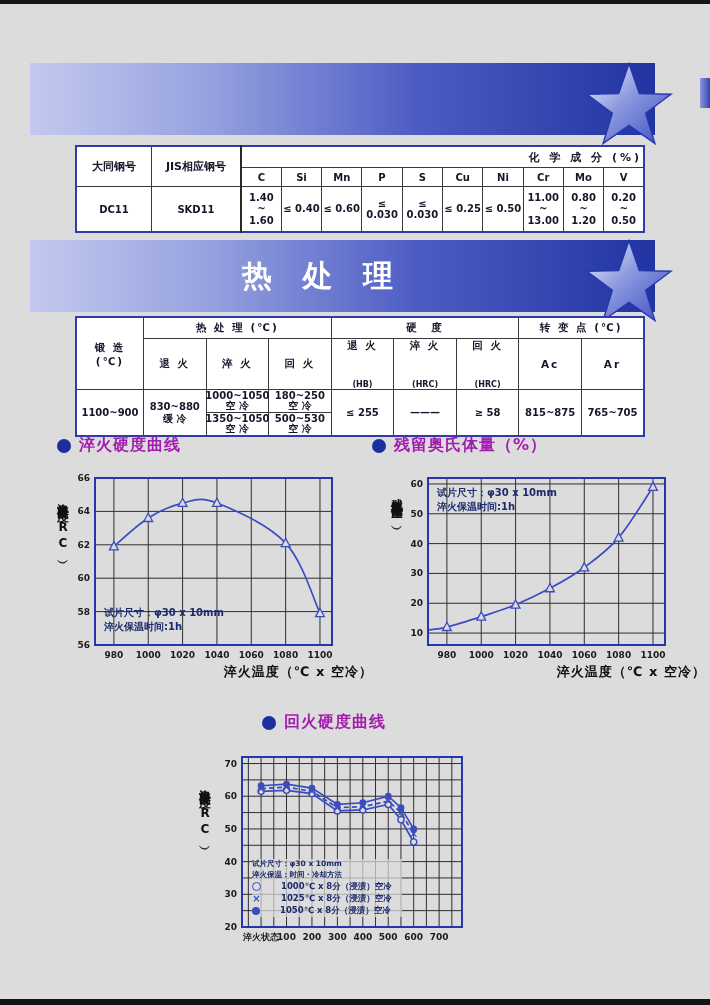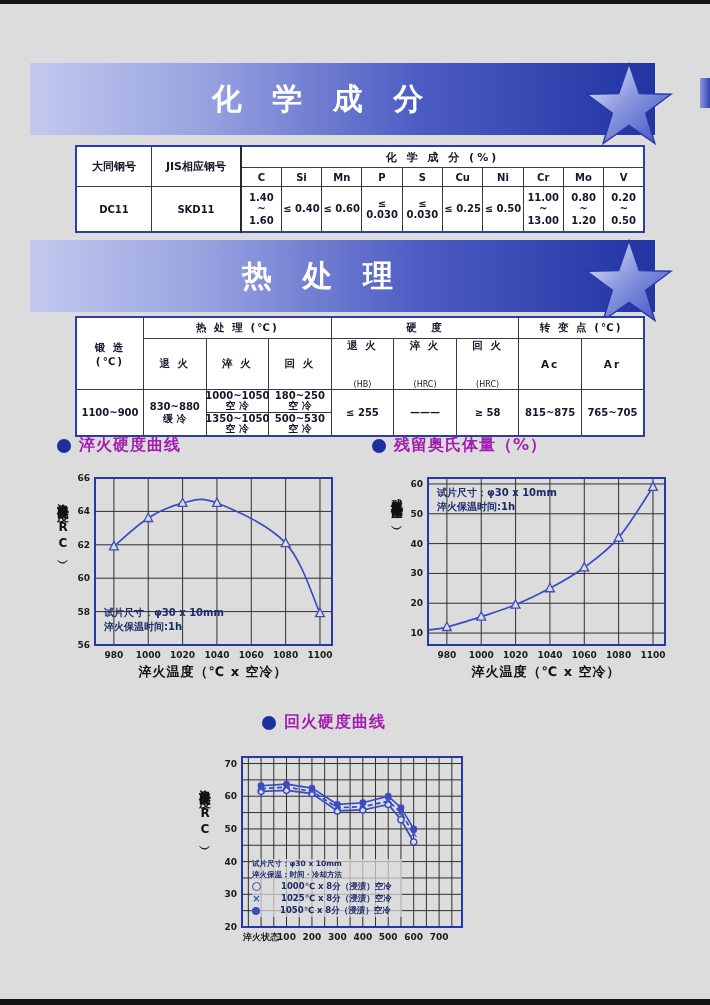--- a/index.html
+++ b/index.html
@@ -19,49 +19,49 @@
   .star{position:absolute;right:-20px;top:-2px;overflow:visible;}
   .edge-tab{position:absolute;left:700px;top:78px;width:10px;height:30px;
           background:linear-gradient(90deg,#8d99dd,#3342b2);}
 
   
   table.tbl{position:absolute;left:75px;border-collapse:collapse;table-layout:fixed;
           background:#ffffff;border:2px solid #2e3cab;}
   table.tbl td{border:1px solid #3a3a3a;text-align:center;vertical-align:middle;
           padding:0 1px;font-weight:bold;color:#16162a;}
   .t1{top:145px;width:570px;}
-  .t1 .ghead{height:20px;font-size:11px;letter-spacing:3px;}
+  .t1 .ghead{height:20px;font-size:11px;letter-spacing:3px;text-align:right;}
   .t1 .erow td{height:18px;font-size:10px;}
   .t1 .vrow td{height:44px;font-size:10px;}
   .t1 .name{font-size:11px;}
   .pre{white-space:pre-line;line-height:1.15;}
   .thickr{border-right:2px solid #2a2a2a !important;}
 
   .t2{top:316px;width:570px;}
   .t2 .h1 td{height:20px;font-size:10.5px;letter-spacing:2px;}
   .t2 .h2 td{height:26px;font-size:10.5px;letter-spacing:2px;}
   .t2 .vrow td{height:44px;font-size:10px;}
-  .t2 .unit{font-size:8px;font-weight:normal;letter-spacing:0;line-height:1;margin-top:28px;}
+  .t2 .unit{font-size:8px;font-weight:bold;letter-spacing:0;line-height:1;margin-top:28px;}
   .t2 td.split{padding:0;}
   .t2 .half{height:22px;display:flex;align-items:center;justify-content:center;
           white-space:pre-line;line-height:1.05;}
   .t2 .half.b{border-top:1px solid #3a3a3a;}
 
   
   .sect-title{position:absolute;display:flex;align-items:center;gap:8px;
           color:#a21caf;font-size:16px;font-weight:bold;letter-spacing:1px;}
   .bullet{width:14px;height:14px;border-radius:50%;background:#1d2f9f;flex:0 0 auto;}
 
   
   svg.chart{position:absolute;overflow:visible;}
   svg.chart text{font-family:"DejaVu Sans","Liberation Sans",sans-serif;
           font-size:9px;font-weight:bold;fill:#1a1a1a;}
   .ylab{position:absolute;writing-mode:vertical-rl;text-orientation:upright;
           font-size:12px;font-weight:bold;letter-spacing:2px;color:#111;}
-  .xlab{position:absolute;text-align:center;font-size:13px;font-weight:bold;
+  .xlab{position:absolute;text-align:right;font-size:13px;font-weight:bold;
           color:#111;letter-spacing:1px;}
   .anno{position:absolute;font-size:10px;font-weight:bold;color:#1b2a6b;
           white-space:pre-line;line-height:1.35;}
   .c3-legend{position:absolute;left:252px;top:859px;width:150px;
           background:rgba(220,220,220,0.72);}
   .c3-anno{font-size:7.5px;font-weight:bold;color:#1b2a6b;white-space:pre-line;line-height:1.45;}
   .lrow{display:flex;align-items:center;gap:20px;height:12px;}
   .ltext{font-size:8.5px;font-weight:bold;color:#1b2a6b;white-space:nowrap;}
   .mk{flex:0 0 auto;}
   .mko{width:7px;height:7px;border:1.6px solid #3a4cc2;border-radius:50%;background:#dcdcdc;}
@@ -69,21 +69,20 @@
   .mkf{width:8px;height:8px;border-radius:50%;background:#3a4cc2;}
 </style>
 </head>
 <body>
 
 <div class="page">
 
   <div class="bar top"></div>
 
   <div class="banner b1">
-    <div class="banner-title">化 学 成 分</div>
     <svg class="star" width="92" height="90" viewBox="0 0 100 96">
       <defs>
         <linearGradient id="starg" x1="0" y1="0" x2="1" y2="1">
           <stop offset="0" stop-color="#eef2fc"></stop>
             <stop offset="0.45" stop-color="#8d9adf"></stop>
             <stop offset="1" stop-color="#3a4cc2"></stop>
         </linearGradient>
       </defs>
       <polygon points="50,2 61.2,34.6 95.7,35.2 68.1,55.9 78.2,88.8 50,69 21.8,88.8 31.9,55.9 4.3,35.2 38.8,34.6" fill="url(#starg)" stroke="#2536ae" stroke-width="1.5"></polygon>
     </svg>

